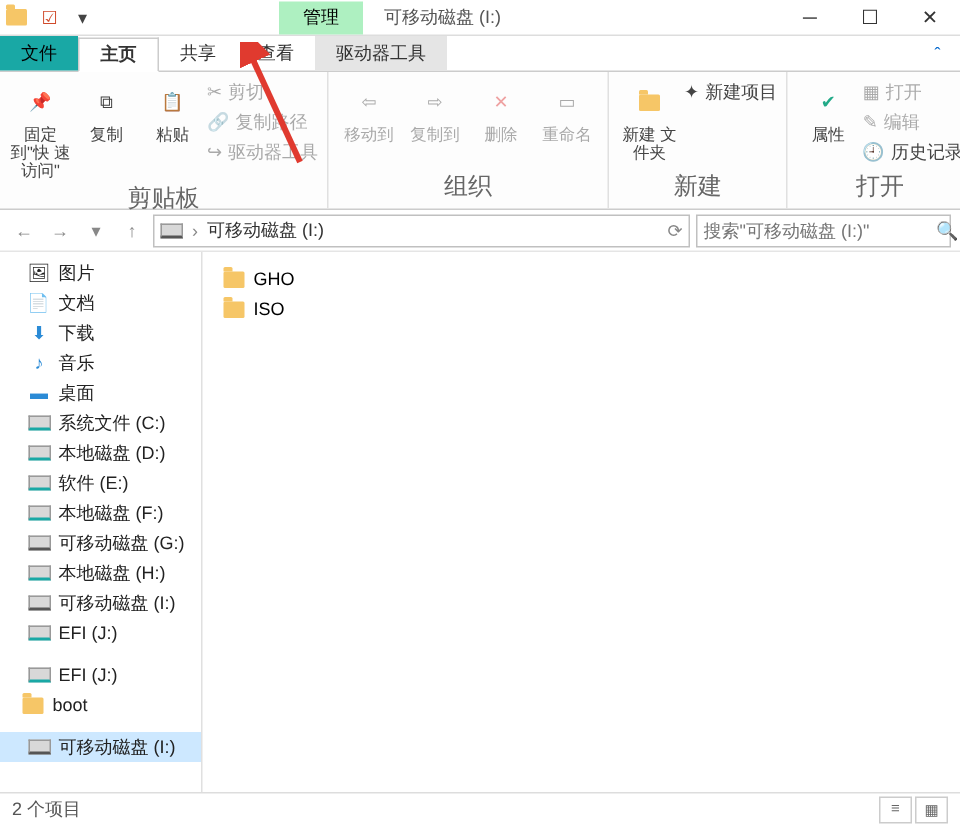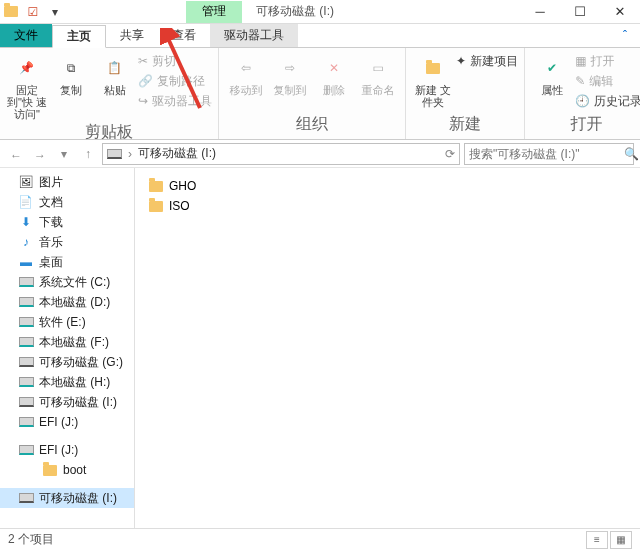--- a/index.html
+++ b/index.html
@@ -35,21 +35,21 @@
   .addrrow { height:28px; display:flex; align-items:center; gap:4px; padding:0 6px; border-bottom:1px solid #e5e5e5; }
   .navarr { width:20px; height:20px; display:flex; align-items:center; justify-content:center; color:#888; }
   .addrbar { flex:1; height:22px; border:1px solid #c0c0c0; display:flex; align-items:center; padding:0 4px; gap:6px; color:#333; }
   .searchbar { width:170px; height:22px; border:1px solid #c0c0c0; display:flex; align-items:center; padding:0 4px; color:#888; }
   .searchbar input { border:none; outline:none; flex:1; font-size:12px; color:#888; }
   
   .mainarea { display:flex; height:360px; }
   .navpane { width:135px; border-right:1px solid #e0e0e0; overflow:hidden; padding:4px 0; }
   .navitem { display:flex; align-items:center; gap:5px; height:20px; padding:0 4px 0 18px; color:#222; white-space:nowrap; }
   .navitem.sel { background:#cde8ff; }
-  .navitem.l2 { padding-left:42px; }
+  .navitem.l2 { padding-left:14px; }
   .ni-ico { width:16px; height:16px; display:flex; align-items:center; justify-content:center; font-size:12px; }
   .folder-ico { width:14px; height:11px; background:#f6c667; border-radius:1px; position:relative; }
   .folder-ico:before { content:""; position:absolute; top:-3px; left:0; width:6px; height:3px; background:#f6c667; border-radius:1px 1px 0 0; }
   .drive-ico { width:15px; height:10px; background:#d8d8d8; border:1px solid #999; border-bottom:2px solid #19a8a5; }
   .usb-ico { width:15px; height:10px; background:#d8d8d8; border:1px solid #999; border-bottom:2px solid #555; }
   .content { flex:1; padding:8px 14px; }
   .fileitem { display:flex; align-items:center; gap:6px; height:20px; width:200px; }
   
   .status { height:22px; border-top:1px solid #ddd; display:flex; align-items:center; padding:0 8px; color:#555;justify-content:flex-end; }
   .viewsw { margin-left:auto; display:flex; gap:2px; }

